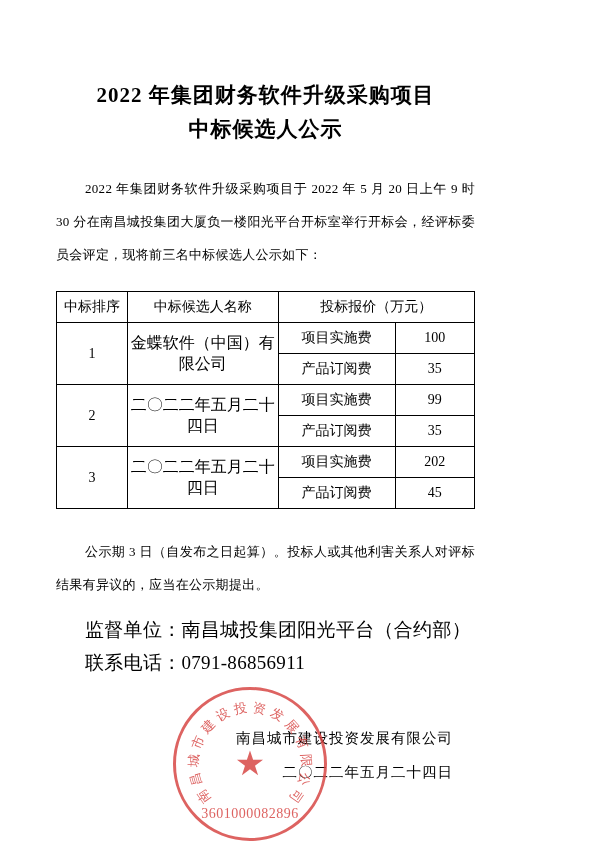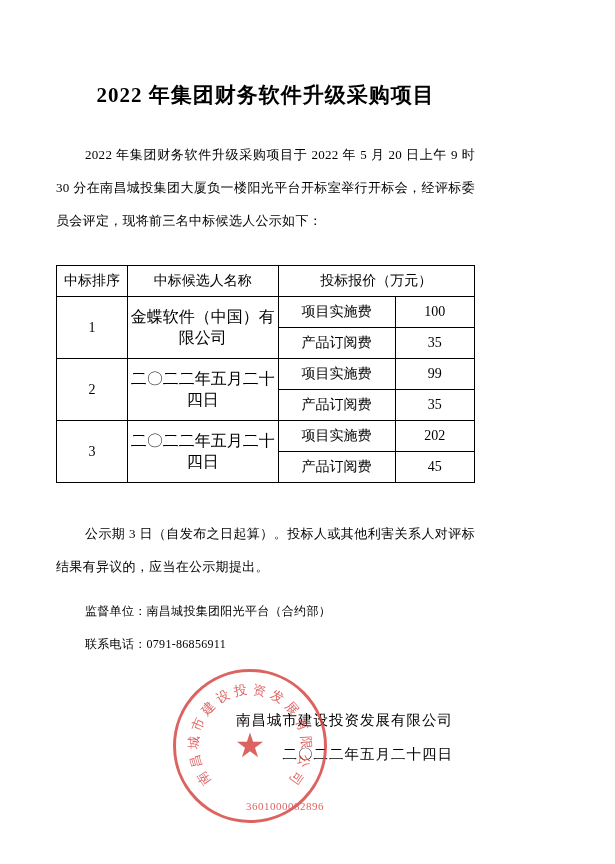--- a/index.html
+++ b/index.html
@@ -47,21 +47,21 @@
   .para-indent {
     text-indent: 29px;
   }
   .spacer-1 { height: 26px; }
   .spacer-2 { height: 18px; }
   .spacer-3 { height: 12px; }
 
   table.bid-table {
     width: 100%;
     border-collapse: collapse;
-    margin: 16px auto;
+    margin: 8px auto;
     table-layout: fixed;
   }
   table.bid-table td,
   table.bid-table th {
     border: 1px solid #000000;
     font-size: 14px;
     text-align: center;
     vertical-align: middle;
     padding: 0;
     height: 30px;
@@ -74,21 +74,21 @@
   table.bid-table .col-amt  { width: 19%; }
   table.bid-table .hdr-price { }
   table.bid-table .name-cell {
     font-size: 16px;
   }
   table.bid-table .rank-cell {
     font-size: 14px;
   }
 
   .tail-para {
-    font-size: 12px;
+    font-size: 19px;
     line-height: 33px;
     margin: 0;
     letter-spacing: 0.3px;
   }
 
   .sign-block {
     margin-top: 42px;
     text-align: right;
     padding-right: 22px;
     position: relative;
@@ -135,34 +135,35 @@
     color: #d6413f;
     font-size: 13px;
     line-height: 16px;
     text-align: center;
     font-family: "Liberation Serif", "DejaVu Serif", serif;
   }
   .seal .seal-bottom {
     position: absolute;
     left: 0;
     right: 0;
-    bottom: 8px;
-    text-align: right;
+    bottom: 16px;
+    text-align: center;
     color: #d6413f;
-    font-size: 11px;
+    font-size: 14px;
     letter-spacing: 0.5px;
   }
 </style>
 </head>
 <body>
 
 <div class="page">
 
   <h1 class="doc-title">
     <span>2022 年集团财务软件升级采购项目</span>
+    <span class="line2">中标候选人公示</span>
   </h1>
 
   <div class="spacer-1"></div>
 
   <p class="body-para para-indent">2022 年集团财务软件升级采购项目于 2022 年 5 月 20 日上午 9 时 30 分在南昌城投集团大厦负一楼阳光平台开标室举行开标会，经评标委员会评定，现将前三名中标候选人公示如下：</p>
 
   <div class="spacer-3"></div>
 
   <table class="bid-table">
     <colgroup>

